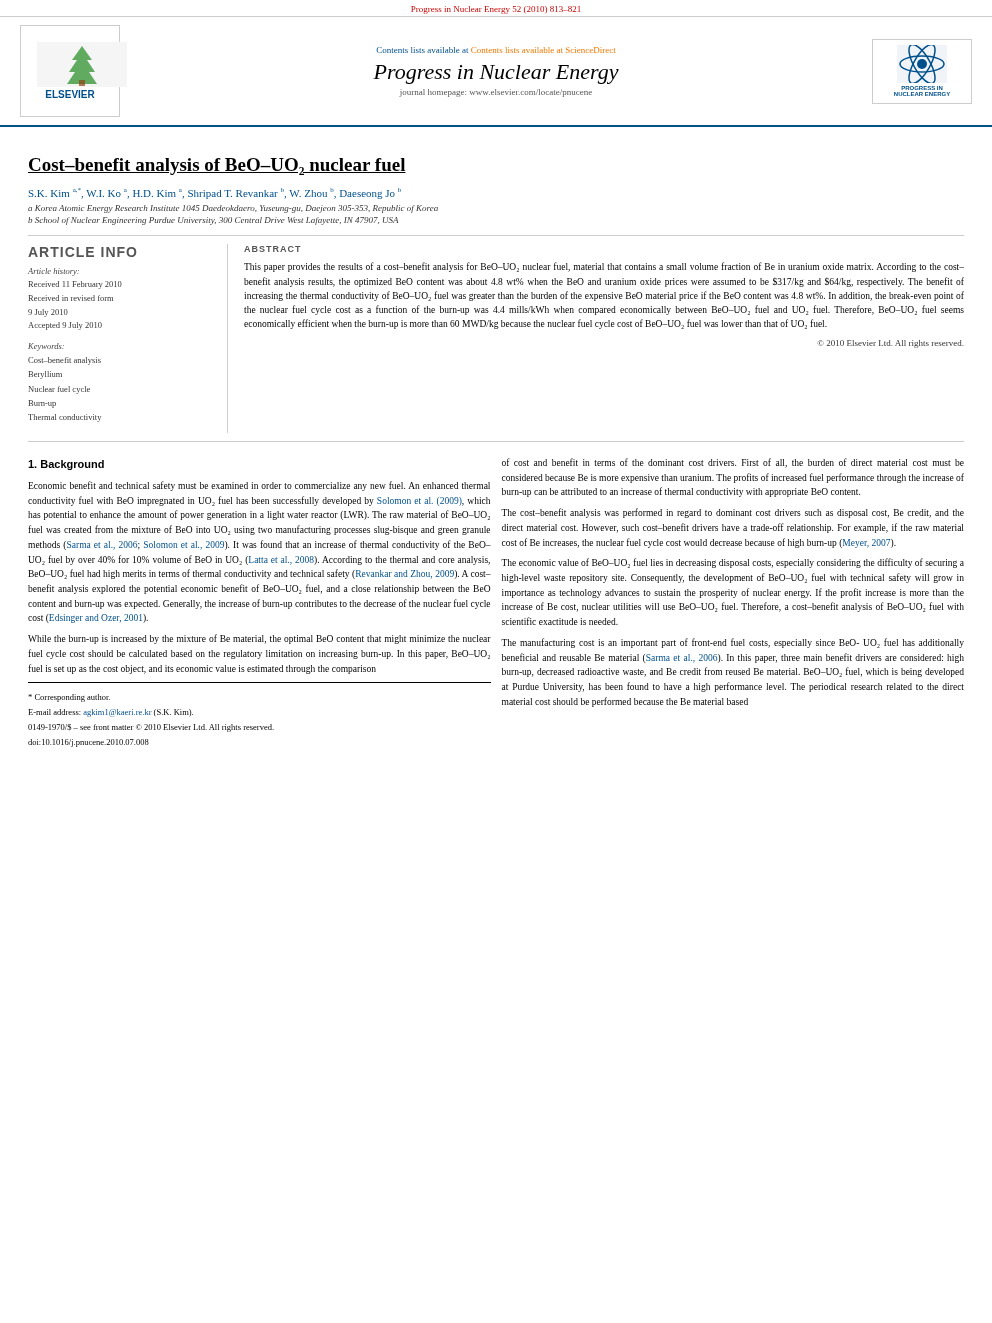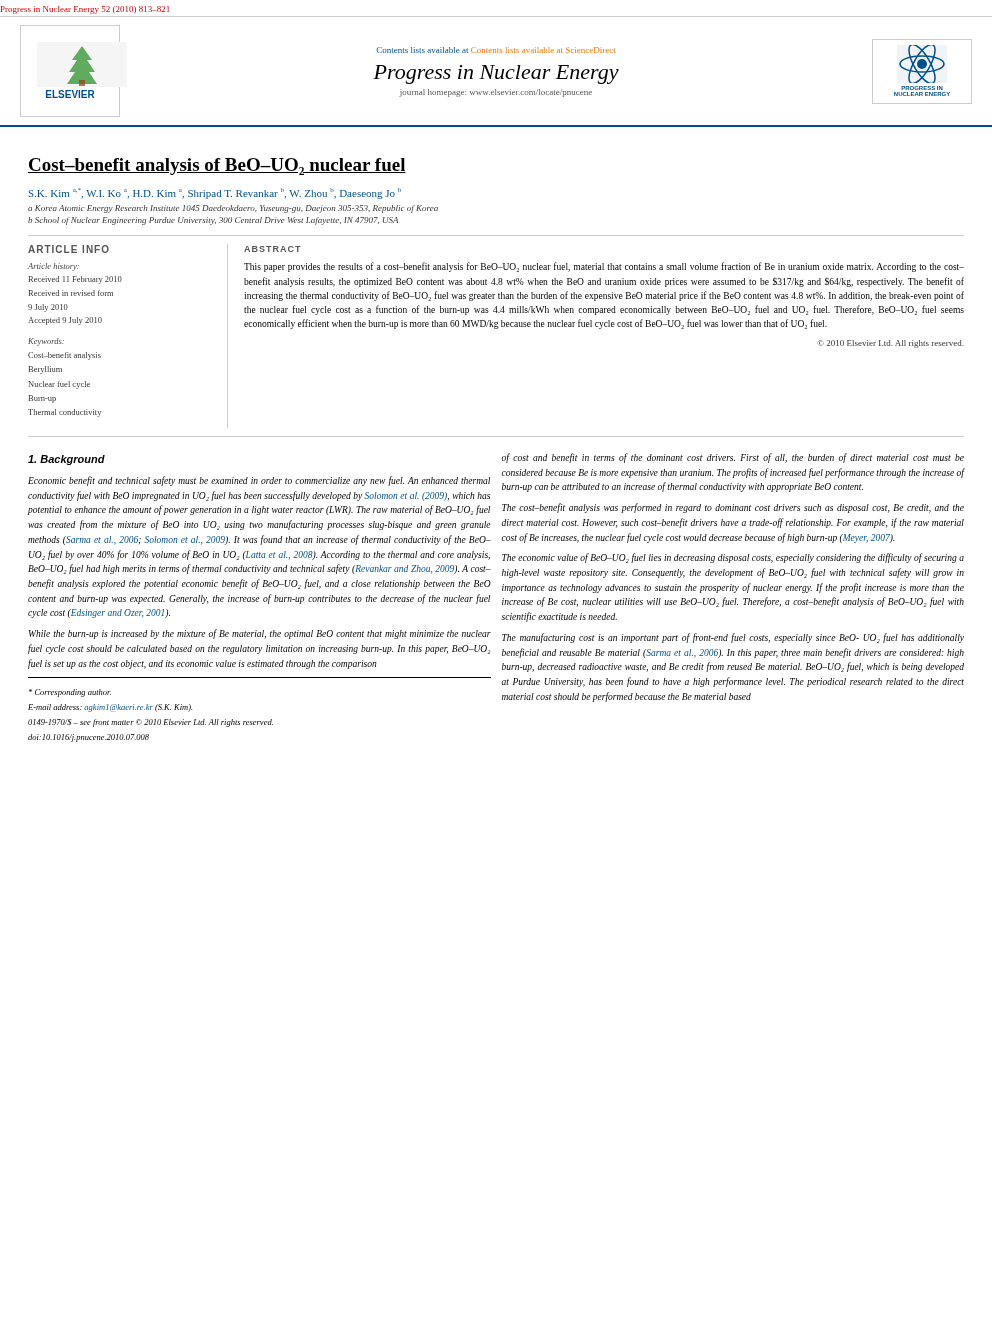--- a/index.html
+++ b/index.html
@@ -7,21 +7,21 @@
       background: #fff;
       font-family: 'Times New Roman', Times, serif;
       font-size: 10px;
       color: #000;
       width: 992px;
       min-height: 1323px;
     }
 
     
     .top-bar {
-      text-align: left;
+      text-align: center;
       font-size: 9px;
       color: #c00;
       padding: 4px 0 2px 0;
       border-bottom: 1px solid #ccc;
     }
 
     
     .journal-header {
       display: flex;
       align-items: center;
@@ -104,21 +104,21 @@
     }
 
     .article-info {
       width: 200px;
       flex-shrink: 0;
       border-right: 1px solid #ccc;
       padding-right: 12px;
     }
 
     .info-section-title {
-      font-size: 10px;
+      font-size: 14px;
       font-family: Arial, sans-serif;
       font-weight: bold;
       letter-spacing: 1px;
       text-transform: uppercase;
       color: #555;
       margin-bottom: 6px;
     }
 
     .info-block {
       margin-bottom: 8px;
@@ -171,21 +171,20 @@
       font-size: 9px;
       text-align: right;
       margin-top: 6px;
       color: #333;
     }
 
     
     .body-columns {
       display: flex;
       gap: 11px;
-      font-style: italic;
     }
 
     .body-col {
       flex: 1;
       font-size: 9.5px;
       line-height: 1.55;
       text-align: justify;
     }
 
     .section-heading {

